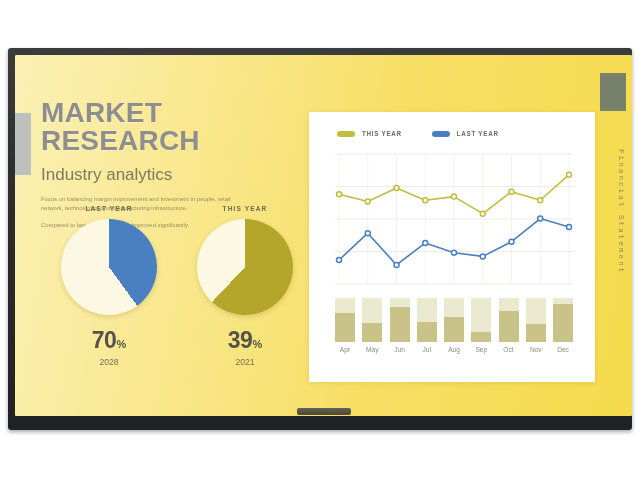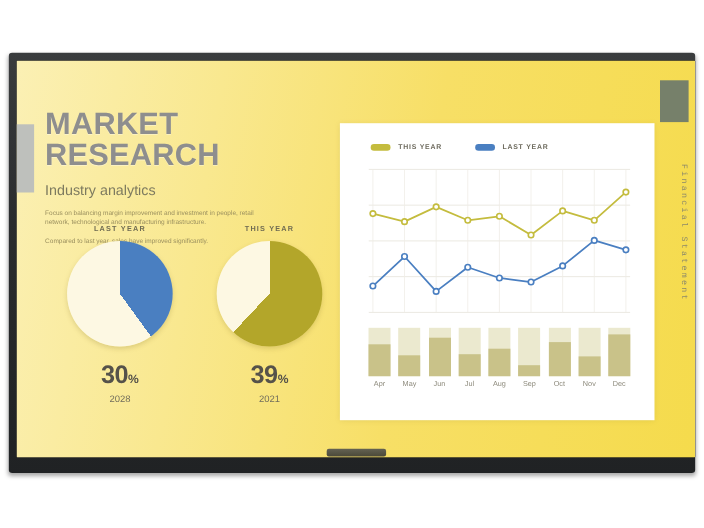--- a/index.html
+++ b/index.html
@@ -100,21 +100,21 @@
   .slide-title {
     font-size: 28px;
     font-weight: bold;
     color: #8e8e8e;
     letter-spacing: 0.2px;
     line-height: 1;
     margin: 0 0 10px 0;
     text-shadow: 0 1px 0 rgba(255,255,255,0.35);
   }
   .slide-subtitle {
-    font-size: 13px;
+    font-size: 17px;
     color: #7d7a5f;
     margin: 0 0 10px 0;
     font-weight: normal;
   }
   .slide-body {
     font-size: 5.9px;
     line-height: 1.55;
     color: #9a8f5e;
     margin: 0 0 8px 0;
     max-width: 200px;
@@ -260,21 +260,21 @@
           <p class="slide-body">Focus on balancing margin improvement and investment in people, retail network, technological and manufacturing infrastructure.</p>
           <p class="slide-body2">Compared to last year, sales have improved significantly.</p>
         </div>
 
         <div id="pies">
 
           <div class="pie-block">
             <div class="pie-cap">LAST YEAR</div>
             <div class="pie" id="pie-0" style="background: conic-gradient(rgb(74, 127, 193) 0deg, rgb(74, 127, 193) 144deg, rgb(253, 248, 227) 144deg, rgb(253, 248, 227) 360deg);"></div>
             <div class="pie-pct">
-              <span class="num">30</span><span class="sym">%</span>
+              <span class="num">70</span><span class="sym">%</span>
             </div>
             <div class="pie-year">2028</div>
           </div>
 
           <div class="pie-block">
             <div class="pie-cap">THIS YEAR</div>
             <div class="pie" id="pie-1" style="background: conic-gradient(rgb(179, 166, 42) 0deg, rgb(179, 166, 42) 223.2deg, rgb(253, 248, 227) 223.2deg, rgb(253, 248, 227) 360deg);"></div>
             <div class="pie-pct">
               <span class="num">39</span><span class="sym">%</span>
             </div>

